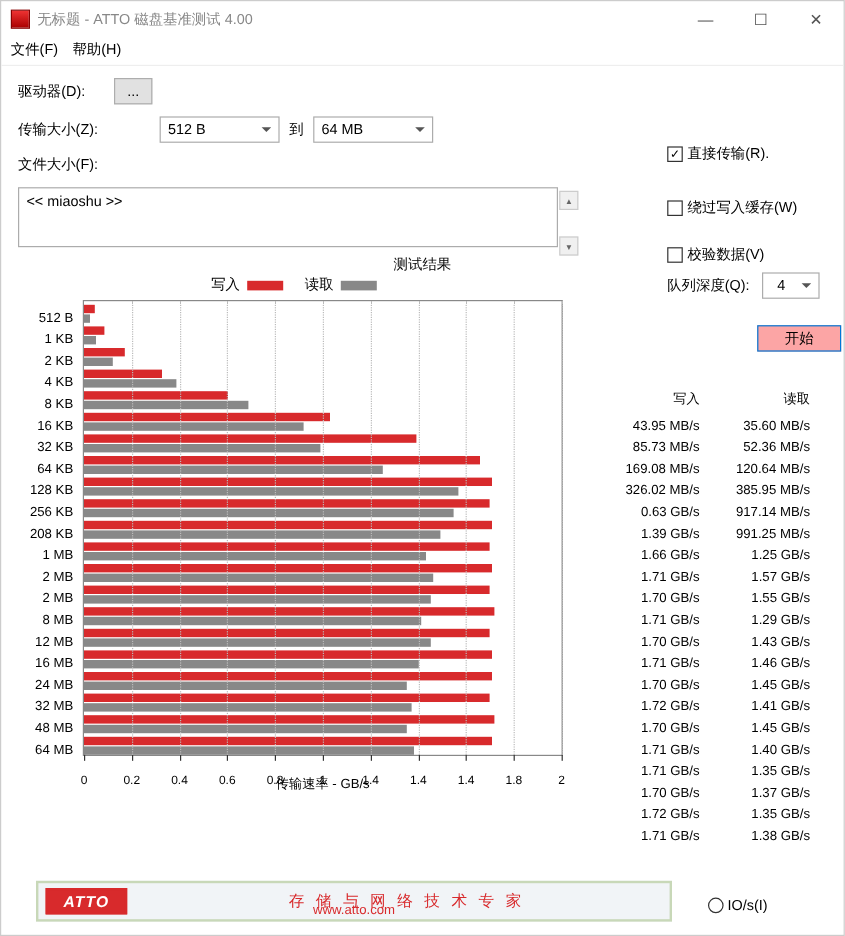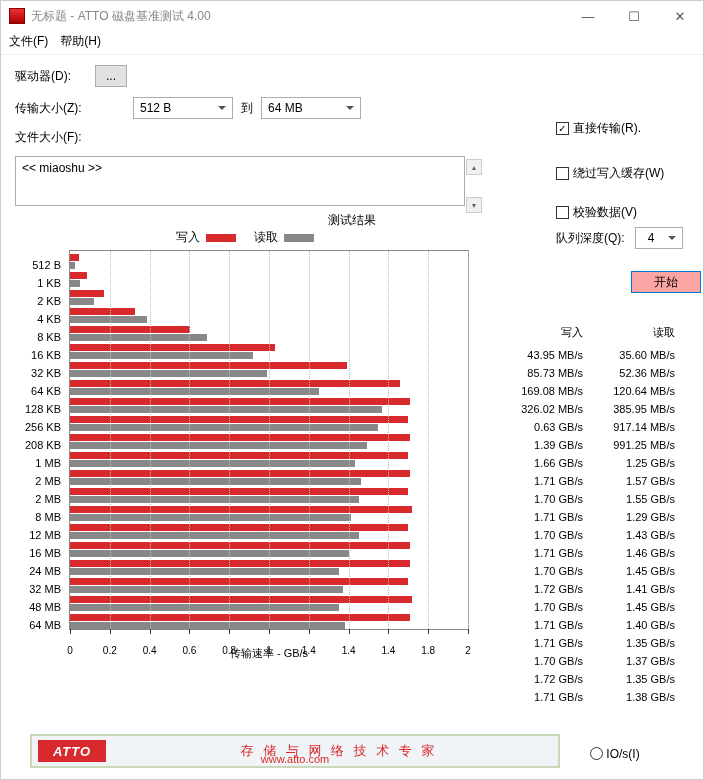--- a/index.html
+++ b/index.html
@@ -454,21 +454,21 @@
           <div>1.38 GB/s</div>
         </div>
       </div>
   </div>
 
   <div class="radio-row">
     <label style="display:flex;align-items:center">
       <span class="radio on"></span>
       <span>B/s(B)</span>
     </label>
-    <label style="display:flex;">
+    <label style="display:flex;align-items:center">
       <span class="radio"></span>
       <span>IO/s(I)</span>
     </label>
   </div>
 
 </div>
 
 <div class="footer">
   <div class="atto-logo">ATTO</div>
   <div class="footer-text">存 储 与 网 络 技 术 专 家</div>

